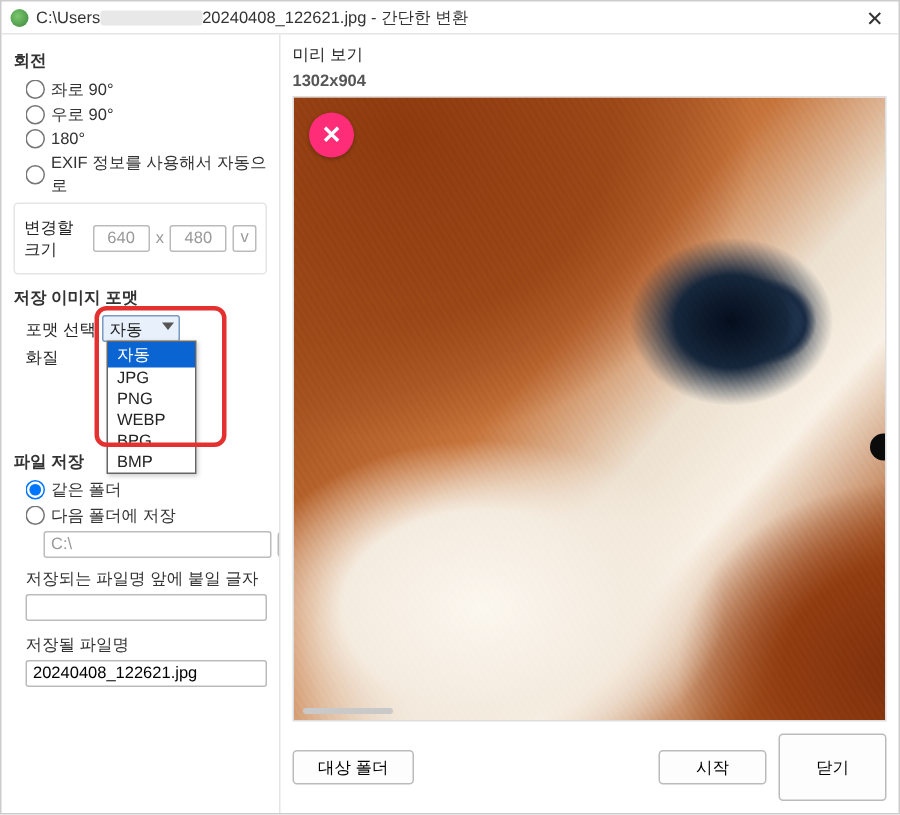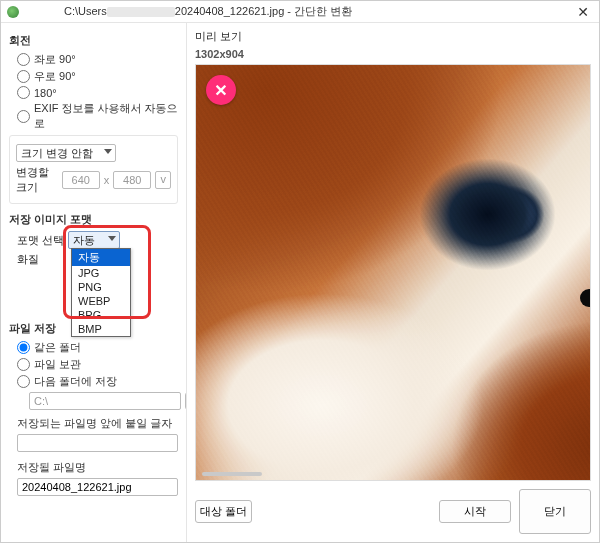--- a/index.html
+++ b/index.html
@@ -1,18 +1,18 @@
 <!DOCTYPE html>
 <html><head>
 <meta charset="utf-8">
 <style>
 * { box-sizing: border-box; margin: 0; padding: 0; font-family: "Malgun Gothic", "Segoe UI", sans-serif; }
 body { background: #fff; font-size: 11px; color: #222; width: 600px; height: 543px; overflow: hidden; position: relative; border: 1px solid #ccc; }
 
-.titlebar { height: 22px; display: flex; align-items: center; padding: 0 6px; border-bottom: 1px solid #e5e5e5; gap: 40px; }
+.titlebar { height: 22px; display: flex; align-items: center; padding: 0 6px; border-bottom: 1px solid #e5e5e5; }
 .titlebar .app-icon { width: 12px; height: 12px; background: radial-gradient(circle at 40% 40%, #7bc96f, #3a843a); border-radius: 50%; margin-right: 5px; }
 .titlebar .title { flex: 1; font-size: 11px; color: #333; white-space: nowrap; overflow: hidden; }
 .titlebar .path-hidden { display: inline-block; width: 68px; height: 10px; background: #e8e8e8; vertical-align: middle; border-radius: 2px; }
 .titlebar .close { font-size: 14px; color: #333; cursor: pointer; padding: 0 4px; }
 
 .main { display: flex; height: calc(100% - 22px); }
 
 .left-panel { width: 186px; border-right: 1px solid #e5e5e5; padding: 6px 8px; overflow: hidden; }
 .right-panel { flex: 1; display: flex; flex-direction: column; padding: 4px 8px 8px 8px; }
 
@@ -35,21 +35,21 @@
 
 .format-area { position: relative; }
 .highlight-box { position: absolute; border: 3px solid #e53030; border-radius: 8px; pointer-events: none; z-index: 30; }
 
 .dropdown { position: absolute; left: 54px; top: 17px; width: 60px; background: #fff; border: 1px solid #666; z-index: 20; font-size: 11px; box-shadow: 1px 1px 3px rgba(0,0,0,0.2); }
 .dropdown .opt { padding: 1px 6px; cursor: pointer; }
 .dropdown .opt.selected { background: #0a64d1; color: #fff; }
 
 .plain-input { width: 100%; border: 1px solid #bbb; border-radius: 2px; height: 18px; font-size: 11px; padding: 1px 4px; }
 
-.btn { border: 1px solid #bbb; border-radius: 3px; background: #fdfdfd; padding: 3px 4px; font-size: 11px; cursor: pointer; }
+.btn { border: 1px solid #bbb; border-radius: 3px; background: #fdfdfd; padding: 3px 16px; font-size: 11px; cursor: pointer; }
 
 .preview-label { font-size: 11px; margin: 2px 0 2px 0; }
 .preview-dim { font-size: 11px; margin: 2px 0 4px 0; color: #555; font-weight: bold; }
 
 .preview-box { flex: 1; border: 1px solid #ddd; position: relative; overflow: hidden; background: #fff; min-height: 0; }
 .preview-img { position: absolute; inset: 0; }
 .fur-bg { width: 100%; height: 100%; background:
   radial-gradient(ellipse 170px 140px at 74% 36%, #0a1220 0%, #1b2a3d 22%, rgba(10,18,32,0) 40%),
   radial-gradient(ellipse 46px 40px at 80% 36%, #94b6df 0%, #5d85b6 34%, #22344e 56%, rgba(0,0,0,0) 72%),
   radial-gradient(ellipse 260px 180px at 32% 82%, #f6f1ea 0%, #efe7dc 36%, rgba(245,240,232,0) 62%),
@@ -98,26 +98,20 @@
           <span>180°</span>
         </label>
       <label class="radio-line">
           <input type="radio" style="">
           <span>EXIF 정보를 사용해서 자동으로</span>
         </label>
     </div>
 
     <div class="sub-group">
       <div class="inline-row">
-        <div class="select-box" style="min-width:100px;background:#fff;border-color:#bbb">
-          <span>크기 변경 안함</span>
-            <span class="caret"></span>
-        </div>
-      </div>
-      <div class="inline-row">
         <span>변경할 크기</span>
         <input class="txt-input small" value="640" style="">
         <span class="dim">x</span>
         <input class="txt-input small" value="480" style="">
         <span class="txt-input small dim" style="width:18px">v</span>
       </div>
     </div>
 
     <div class="group-title">저장 이미지 포맷</div>
     <div class="indent format-area" style="height:42px">
@@ -140,24 +134,20 @@
         <div class="opt">BMP</div>
       </div>
       <div class="highlight-box" style="left:46px; top:-6px; width:88px; height:94px;"></div>
     </div>
 
     <div class="group-title" style="margin-top:48px">파일 저장</div>
     <div class="indent">
       <label class="radio-line">
           <input type="radio" checked="" style="">
           <span>같은 폴더</span>
-        </label>
-      <label class="radio-line">
-          <input type="radio" style="">
-          <span>파일 보관</span>
         </label>
       <label class="radio-line">
           <input type="radio" style="">
           <span>다음 폴더에 저장</span>
         </label>
       <div class="inline-row" style="margin-left:12px">
         <input class="txt-input" style="flex: 1 1 0%; color: rgb(153, 153, 153);" value="C:\">
         <button class="btn" style="padding:0 6px;height:18px">…</button>
       </div>
       <div class="sub-label" style="margin-top:6px">저장되는 파일명 앞에 붙일 글자</div>

